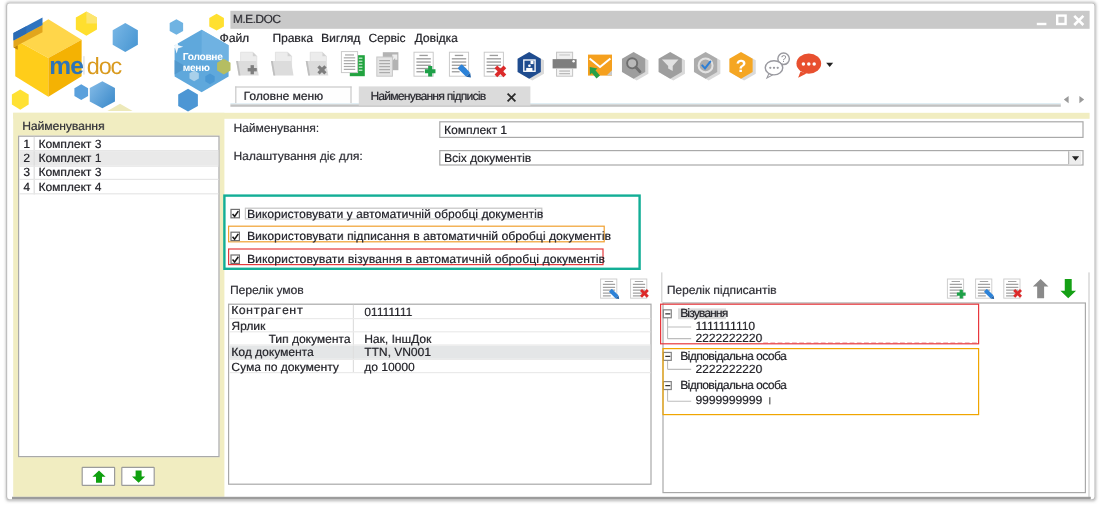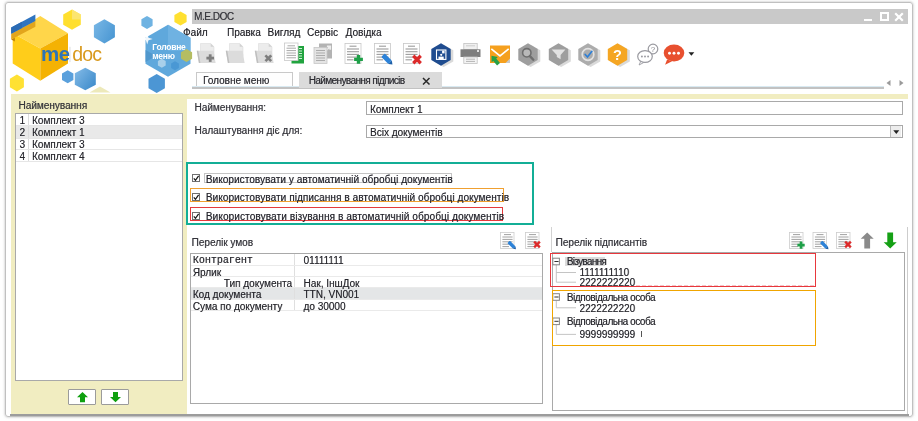--- a/index.html
+++ b/index.html
@@ -372,21 +372,21 @@
 <div class="abs" style="left:191px;top:298.8px;width:351px;height:1px;background:#EAEAEA;"></div>
 <div class="abs" style="left:191px;top:310.2px;width:351px;height:1px;background:#EAEAEA;"></div>
 <div class="t" style="left:192.8px;top:256.2px;font-family:Liberation Mono, monospace;">Контрагент</div>
 <div class="t" style="left:303.5px;top:256.2px;">01111111</div>
 <div class="t" style="left:192.8px;top:267.6px;">Ярлик</div>
 <div class="t" style="left:192.8px;top:279px;margin-left:31px;">Тип документа</div>
 <div class="t" style="left:303.5px;top:279px;">Нак, ІншДок</div>
 <div class="t" style="left:192.8px;top:290.4px;">Код документа</div>
 <div class="t" style="left:303.5px;top:290.4px;">TTN, VN001</div>
 <div class="t" style="left:192.8px;top:301.8px;">Сума по документу</div>
-<div class="t" style="left:303.5px;top:301.8px;">до 30000</div>
+<div class="t" style="left:303.5px;top:301.8px;">до 10000</div>
 
 <div class="t" style="left:555.6px;top:238.2px;color:#33333A;">Перелік підписантів</div>
 <svg style="left:789px;top:231.5px;" width="110" height="18" viewBox="0 0 110 18">
   <g>
       <use href="#doclines"></use>
       <path d="M10.7,9.4 h2.7 v2.3 h2.3 v2.7 h-2.3 v2.3 h-2.7 v-2.3 h-2.3 v-2.7 h2.3 z" fill="#1EA048"></path>
     </g>
   <g transform="translate(23.5,0)">
       <use href="#doclines"></use>
       <g transform="rotate(45 11.5 12.5)">

